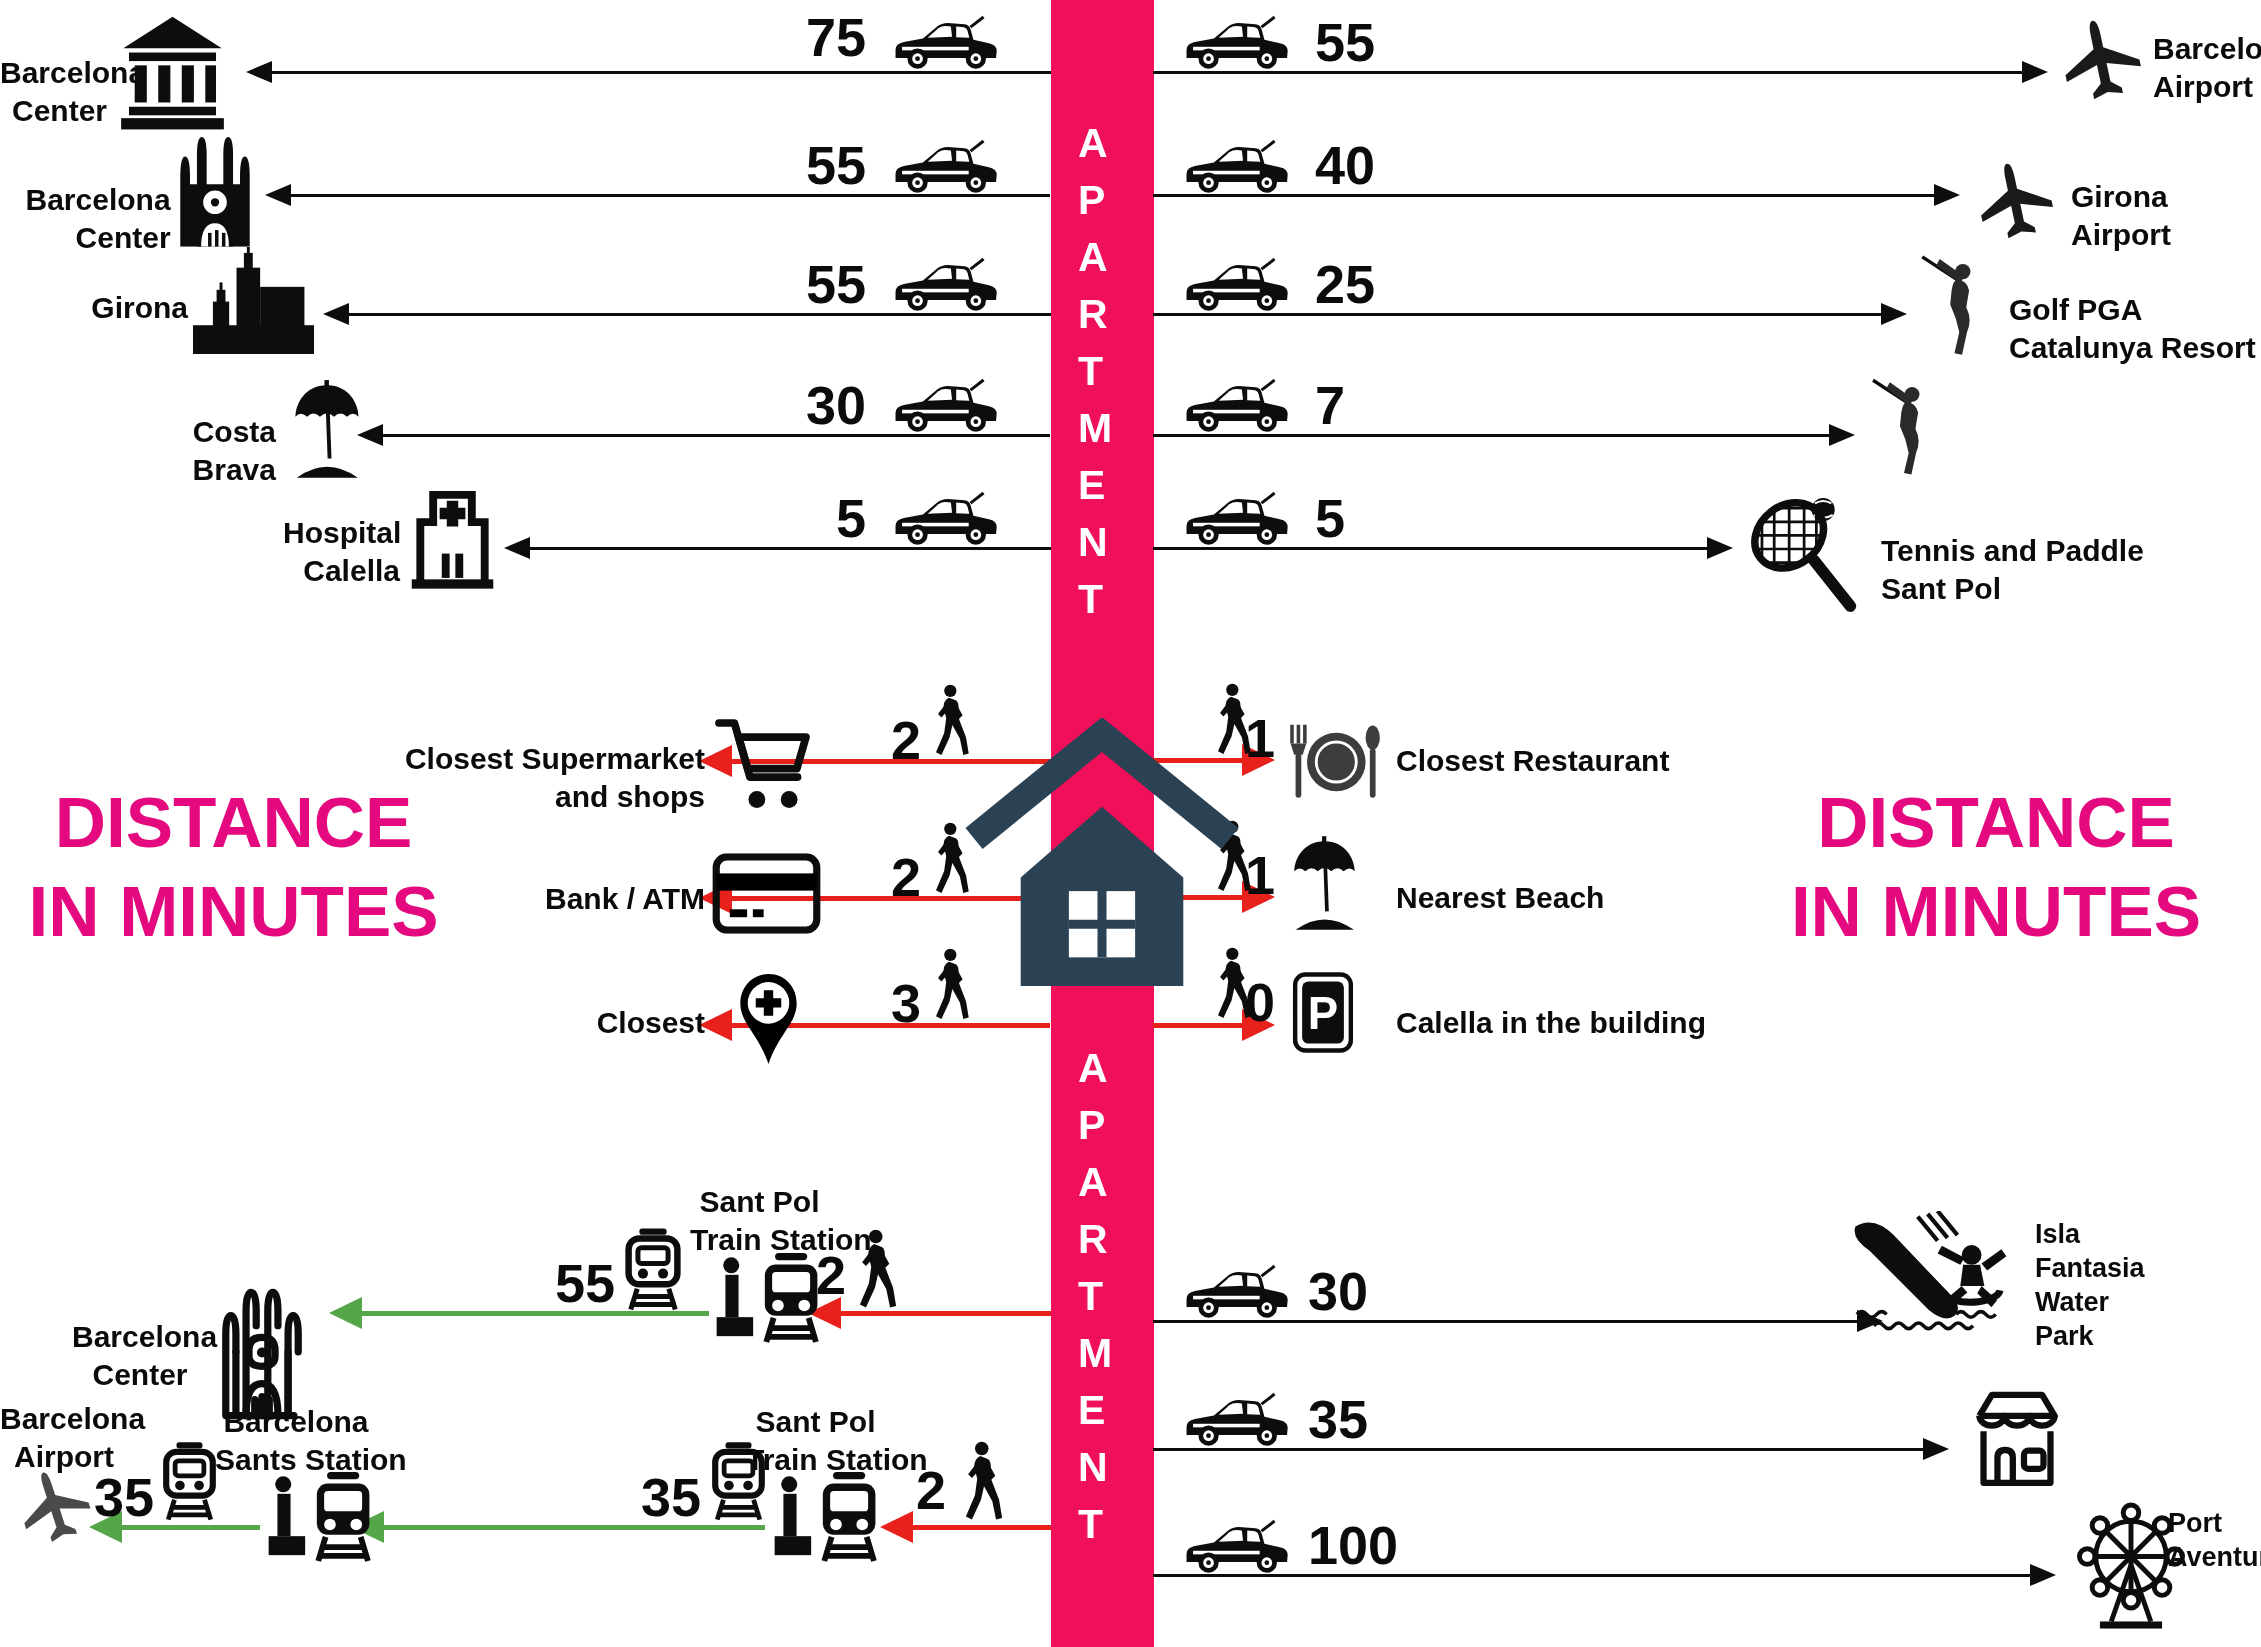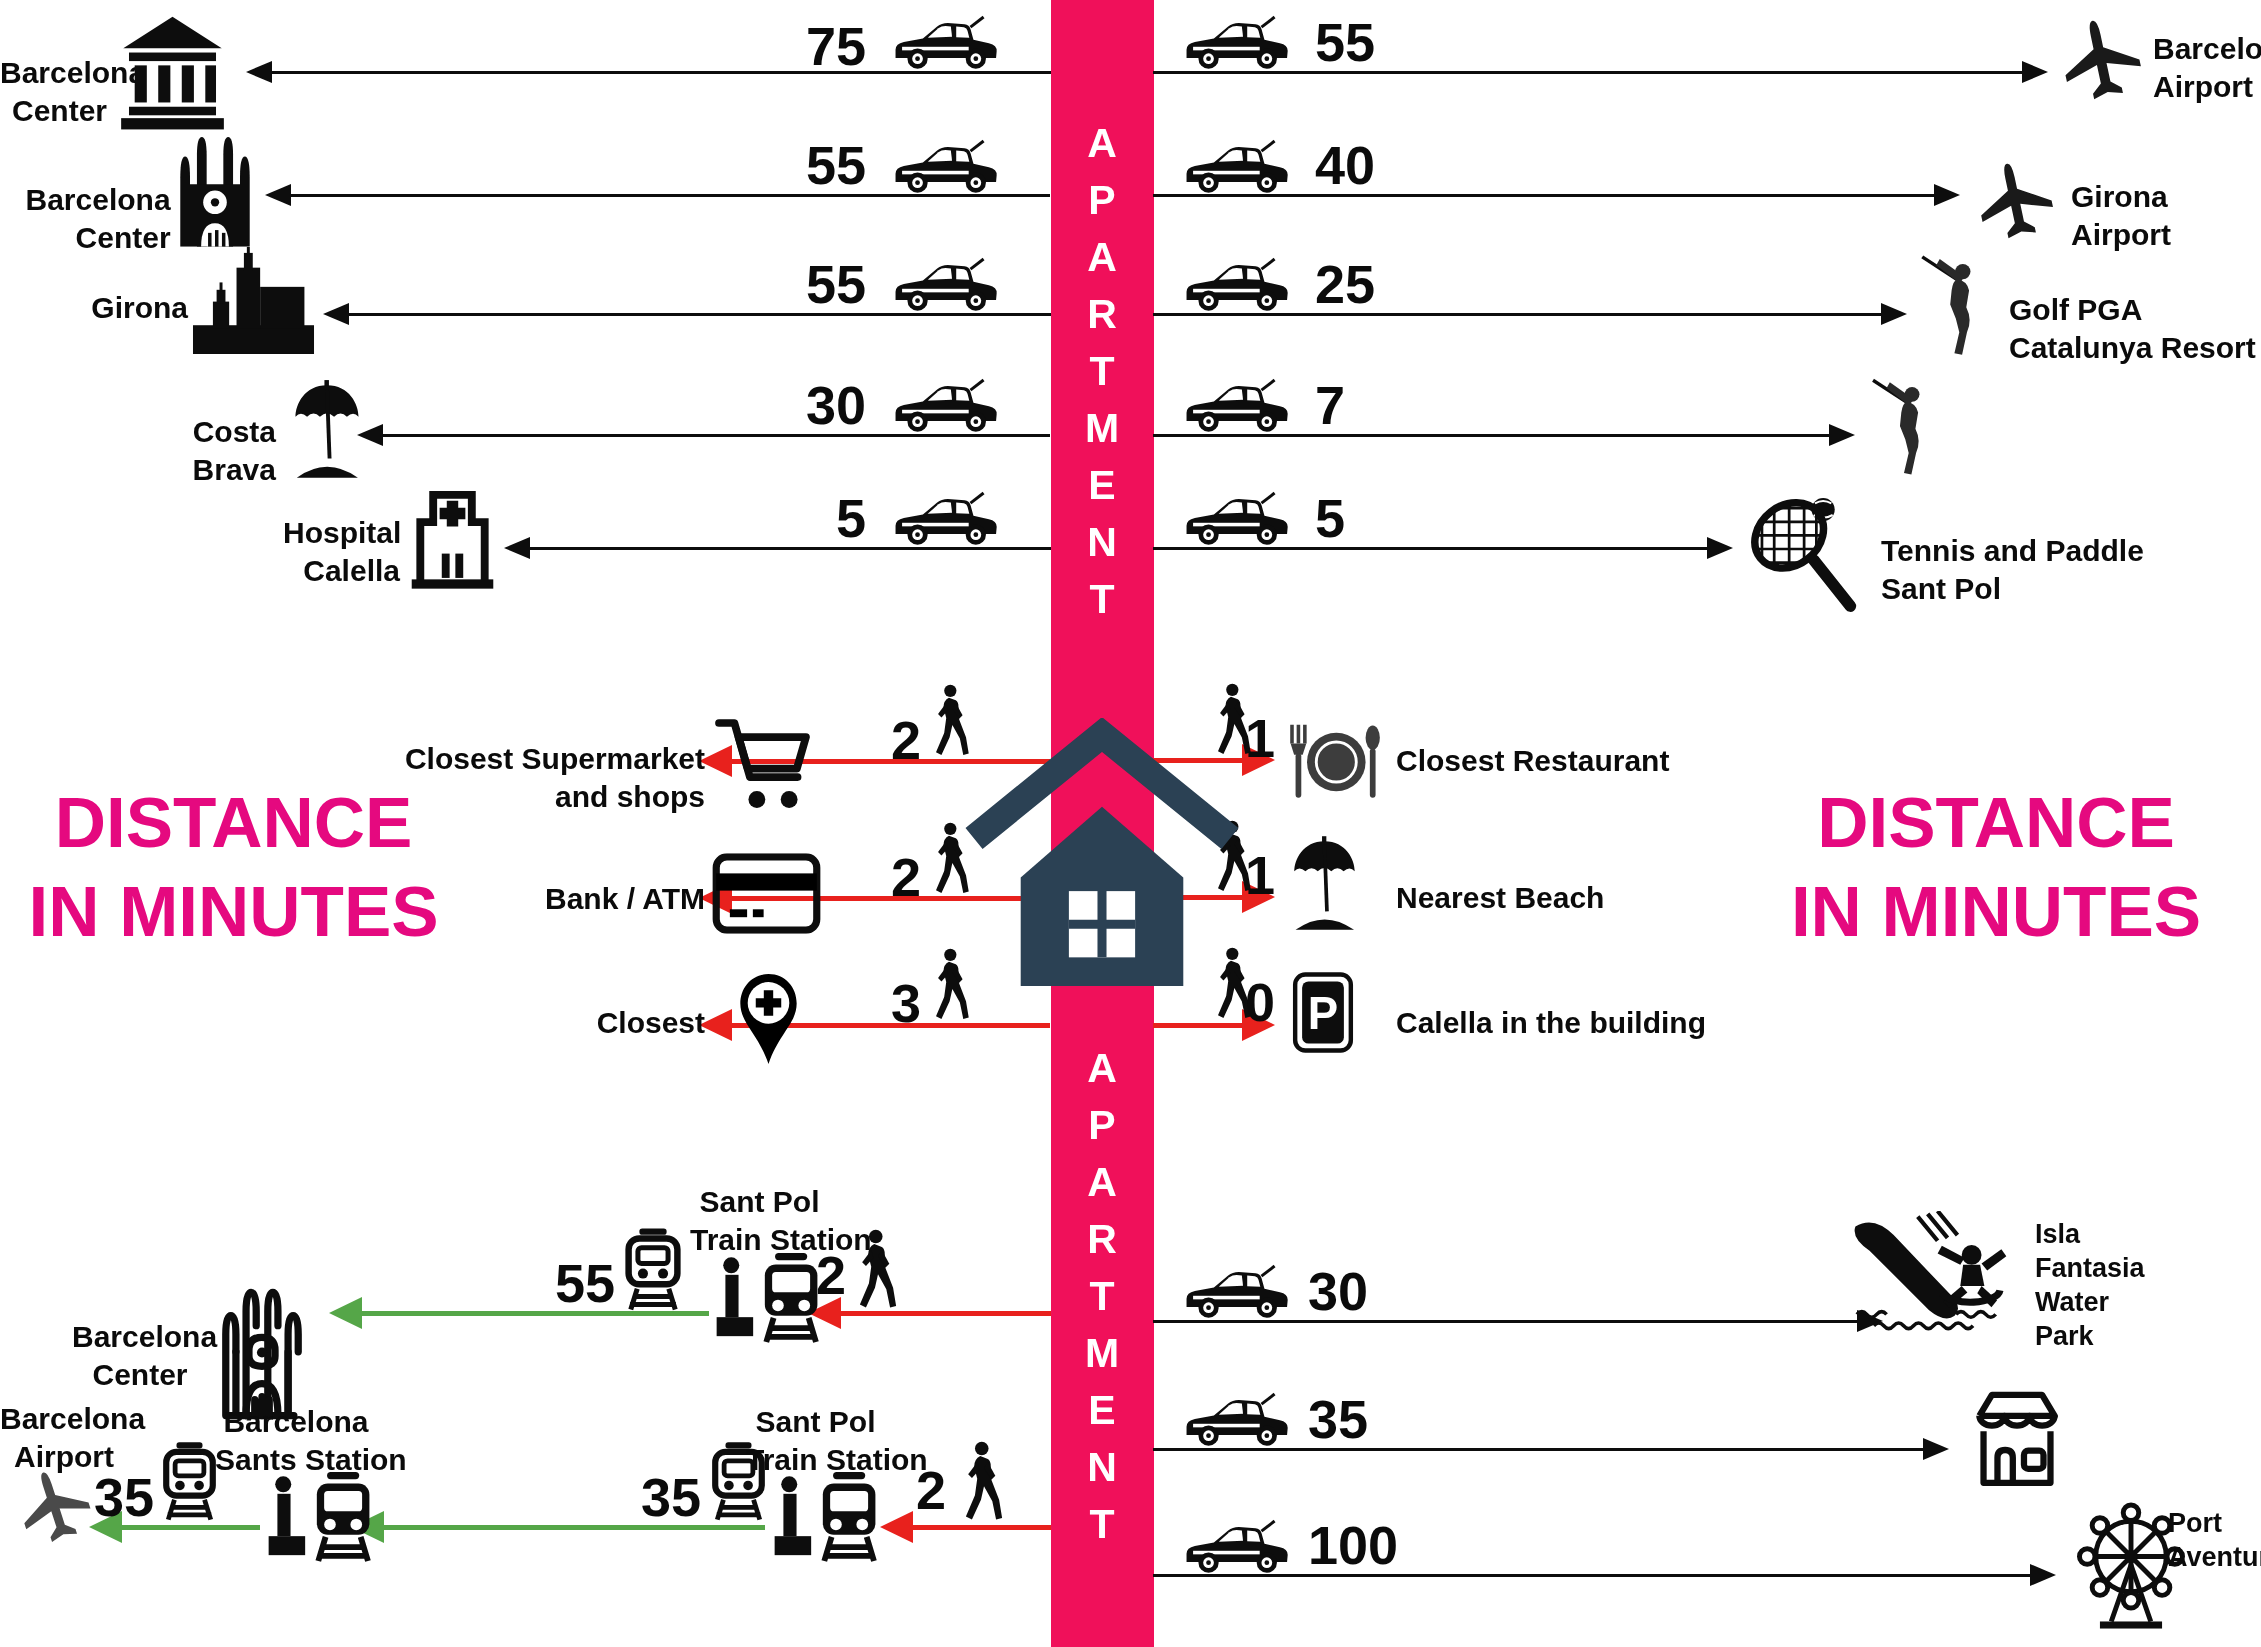--- a/index.html
+++ b/index.html
@@ -1,21 +1,21 @@
 <!DOCTYPE html>
 <html style="font-size:12px"><head>
 <meta charset="utf-8">
 <style>
   html,body{margin:0;padding:0;background:#fff}
   #canvas{position:relative;width:2261px;height:1648px;background:#fff;overflow:hidden;
           font-family:"Liberation Sans",sans-serif;color:#0b0b0b}
   .abs{position:absolute}
   .band{left:1051px;top:0;width:103px;height:1648px;background:#F0105A}
   .vtext{left:1078px;width:48px;font-size:41px;line-height:57px;font-weight:bold;color:#fff;
-         text-align:center;word-break:break-all}
+         text-align:left;word-break:break-all}
   .title{width:422px;font-size:71px;line-height:89px;font-weight:bold;color:#E5097F;
          text-align:center;white-space:pre-line}
   .lbl{font-size:30px;line-height:38px;font-weight:bold;white-space:pre}
   .sm{font-size:27px;line-height:34px}
   .num{font-size:54px;line-height:57px;font-weight:bold}
   .tr{text-align:right}.tc{text-align:center}
   .ar{position:absolute;height:0}
   .sh{position:absolute;top:-1.5px;height:3.8px;left:0;right:0}
   .ar.l .sh{left:21px}.ar.r .sh{right:21px}
   .black .sh{background:#0d0d0d}
@@ -366,21 +366,21 @@
 Brava</div>
   <svg class="abs" style="left:291px;top:375px" width="72" height="113" fill="#0d0d0d" viewBox="0 0 96 150">
       <use href="#i-umbrella"></use>
     </svg>
   <div class="abs lbl tr" style="left:283px;top:514px;width:117px">Hospital
 Calella</div>
   <svg class="abs" style="left:406px;top:479px" width="93" height="112" fill="#0d0d0d" viewBox="0 0 124 148">
       <use href="#i-hospital"></use>
     </svg>
 
-  <div class="abs num tr" style="left:776px;top:18px;width:90px">75</div>
+  <div class="abs num tr" style="left:776px;top:9px;width:90px">75</div>
   <svg class="abs" style="left:889px;top:15px" width="113" height="60" viewBox="0 0 150 79">
       <use href="#i-car"></use>
     </svg>
   <div class="abs num tr" style="left:776px;top:137px;width:90px">55</div>
   <svg class="abs" style="left:889px;top:139px" width="113" height="60" viewBox="0 0 150 79">
       <use href="#i-car"></use>
     </svg>
   <div class="abs num tr" style="left:776px;top:256px;width:90px">55</div>
   <svg class="abs" style="left:889px;top:257px" width="113" height="60" viewBox="0 0 150 79">
       <use href="#i-car"></use>

